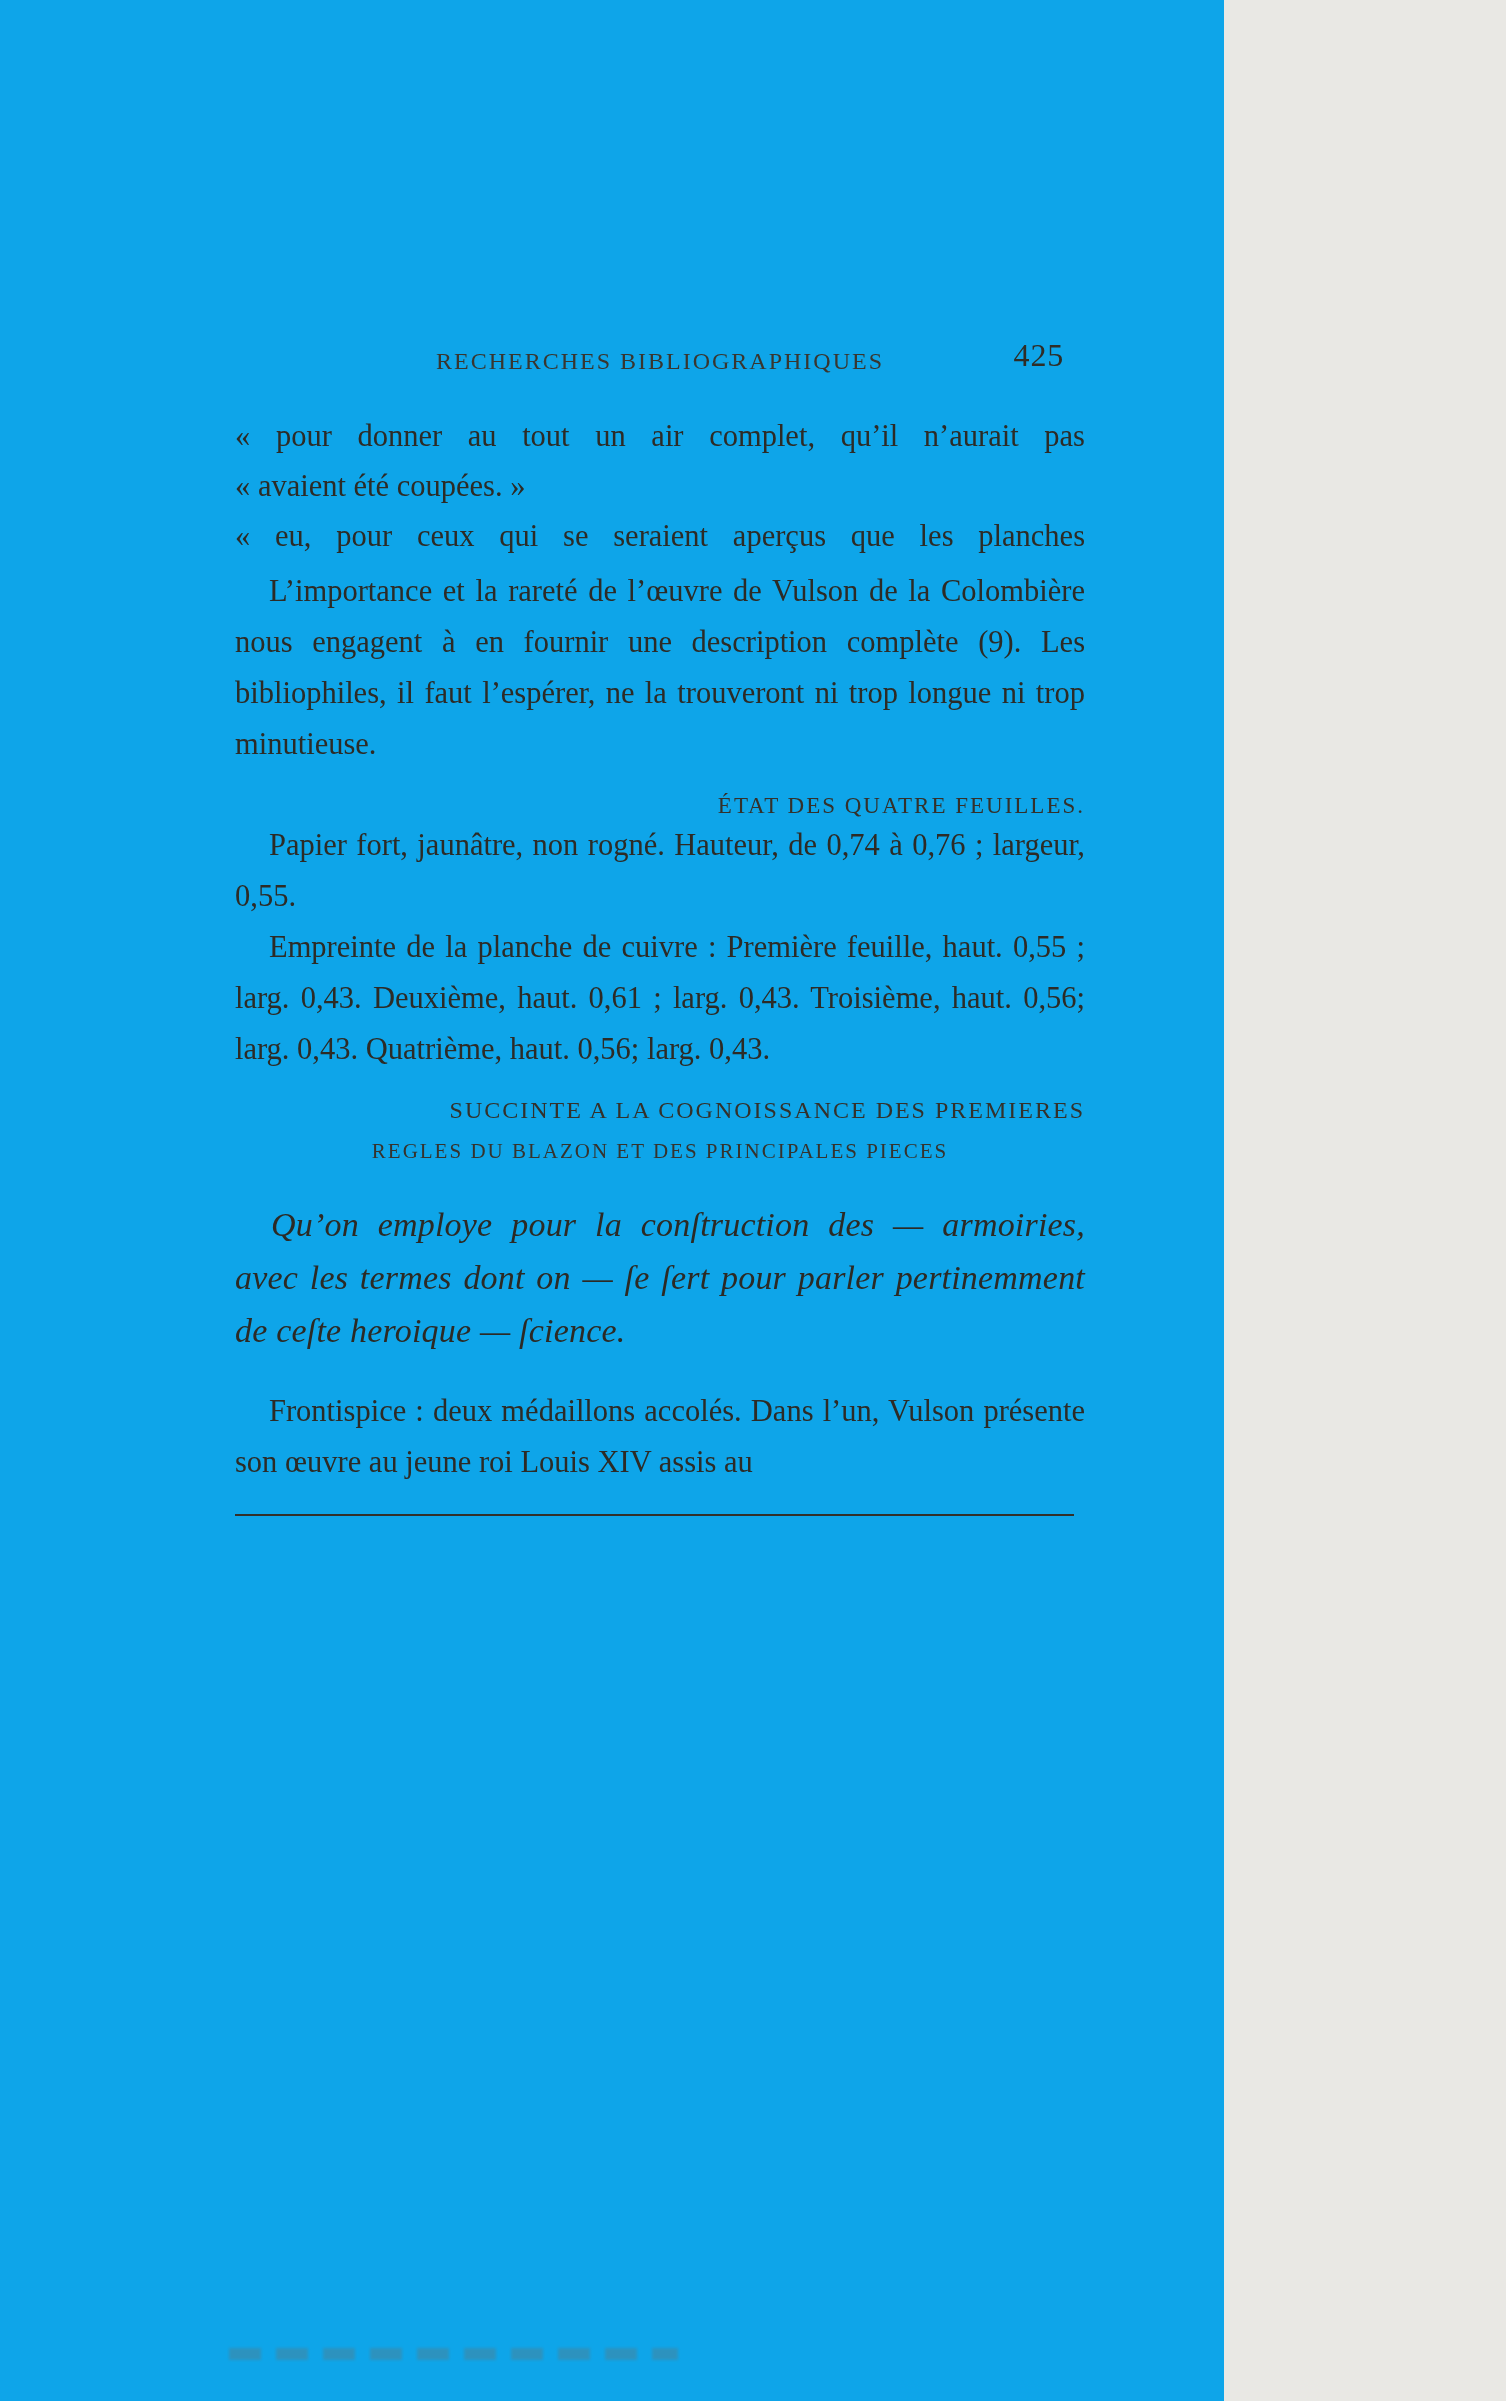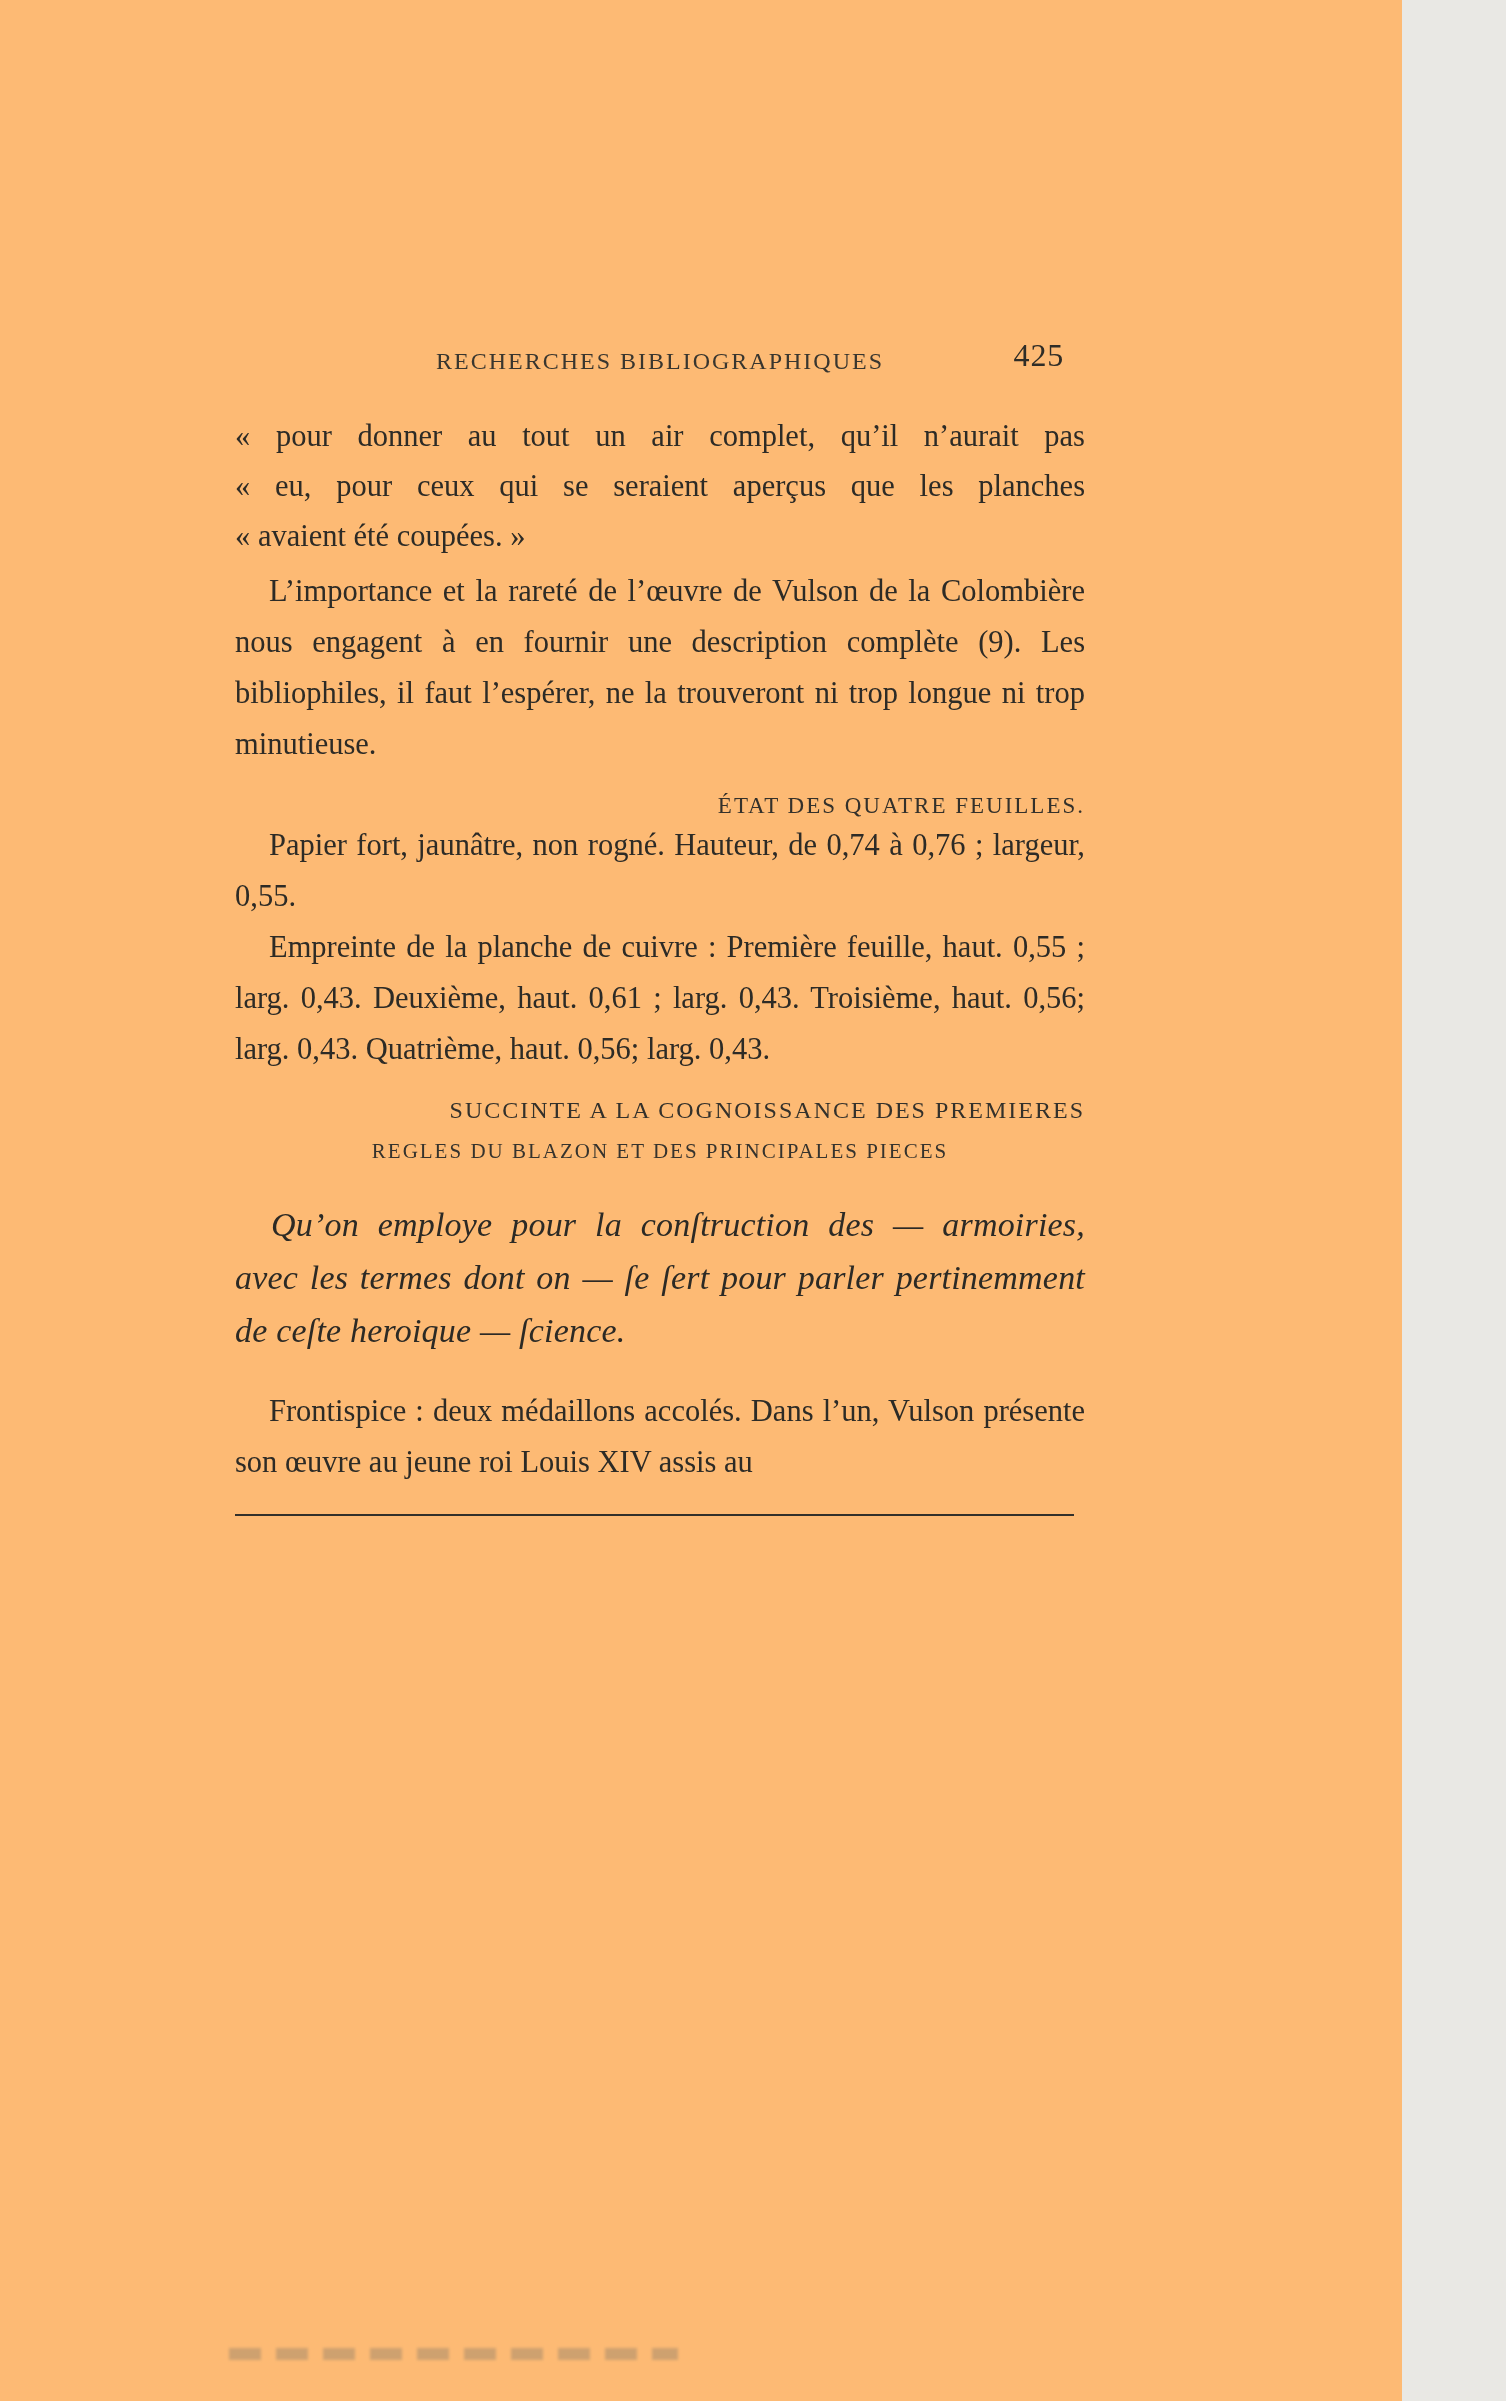--- a/index.html
+++ b/index.html
@@ -1,22 +1,22 @@
 <!DOCTYPE html>
 <html lang="fr" style="font-size:13px"><head>
 <meta charset="utf-8">
 <style>
   * { margin:0; padding:0; box-sizing:border-box; }
   html,body { width:1507px; height:2401px; }
   body { background:#e9e8e4; font-family:"Liberation Serif","DejaVu Serif",serif; }
 
   .scan {
     position:relative;
-    width:1402px; height:2401px;
-    background:#fdba74;
+    width:1224px; height:2401px;
+    background:#0ea5e9;
     color:#2d2b26;
     overflow:hidden;
   }
   
   .scan::after{
     content:"";
     position:absolute; inset:0;
     pointer-events:none;
     background:transparent;
     box-shadow:
@@ -163,22 +163,22 @@
 <div class="scan">
   <div class="column">
 
     <div class="running-header">
       <span>RECHERCHES BIBLIOGRAPHIQUES</span>
       <span class="page-number">425</span>
     </div>
 
     <div class="quote-block">
       <div class="quote-line justify-last">« pour donner au tout un air complet, qu’il n’aurait pas</div>
+      <div class="quote-line">« avaient été coupées. »</div>
       <div class="quote-line justify-last">« eu, pour ceux qui se seraient aperçus que les planches</div>
-      <div class="quote-line">« avaient été coupées. »</div>
     </div>
 
     <p class="body-text indent para-importance">L’importance et la rareté de l’œuvre de Vulson de la Colombière nous engagent à en fournir une description complète (9). Les bibliophiles, il faut l’espérer, ne la trouveront ni trop longue ni trop minutieuse.</p>
 
     <div class="heading-etat">ÉTAT DES QUATRE FEUILLES.</div>
 
     <p class="body-text indent para-papier">Papier fort, jaunâtre, non rogné. Hauteur, de 0,74 à 0,76 ; largeur, 0,55.</p>
     <p class="body-text indent para-empreinte">Empreinte de la planche de cuivre : Première feuille, haut. 0,55 ; larg. 0,43. Deuxième, haut. 0,61 ; larg. 0,43. Troisième, haut. 0,56; larg. 0,43. Quatrième, haut. 0,56; larg. 0,43.</p>
 
     <div class="heading-succinte">SUCCINTE A LA COGNOISSANCE DES PREMIERES</div>

